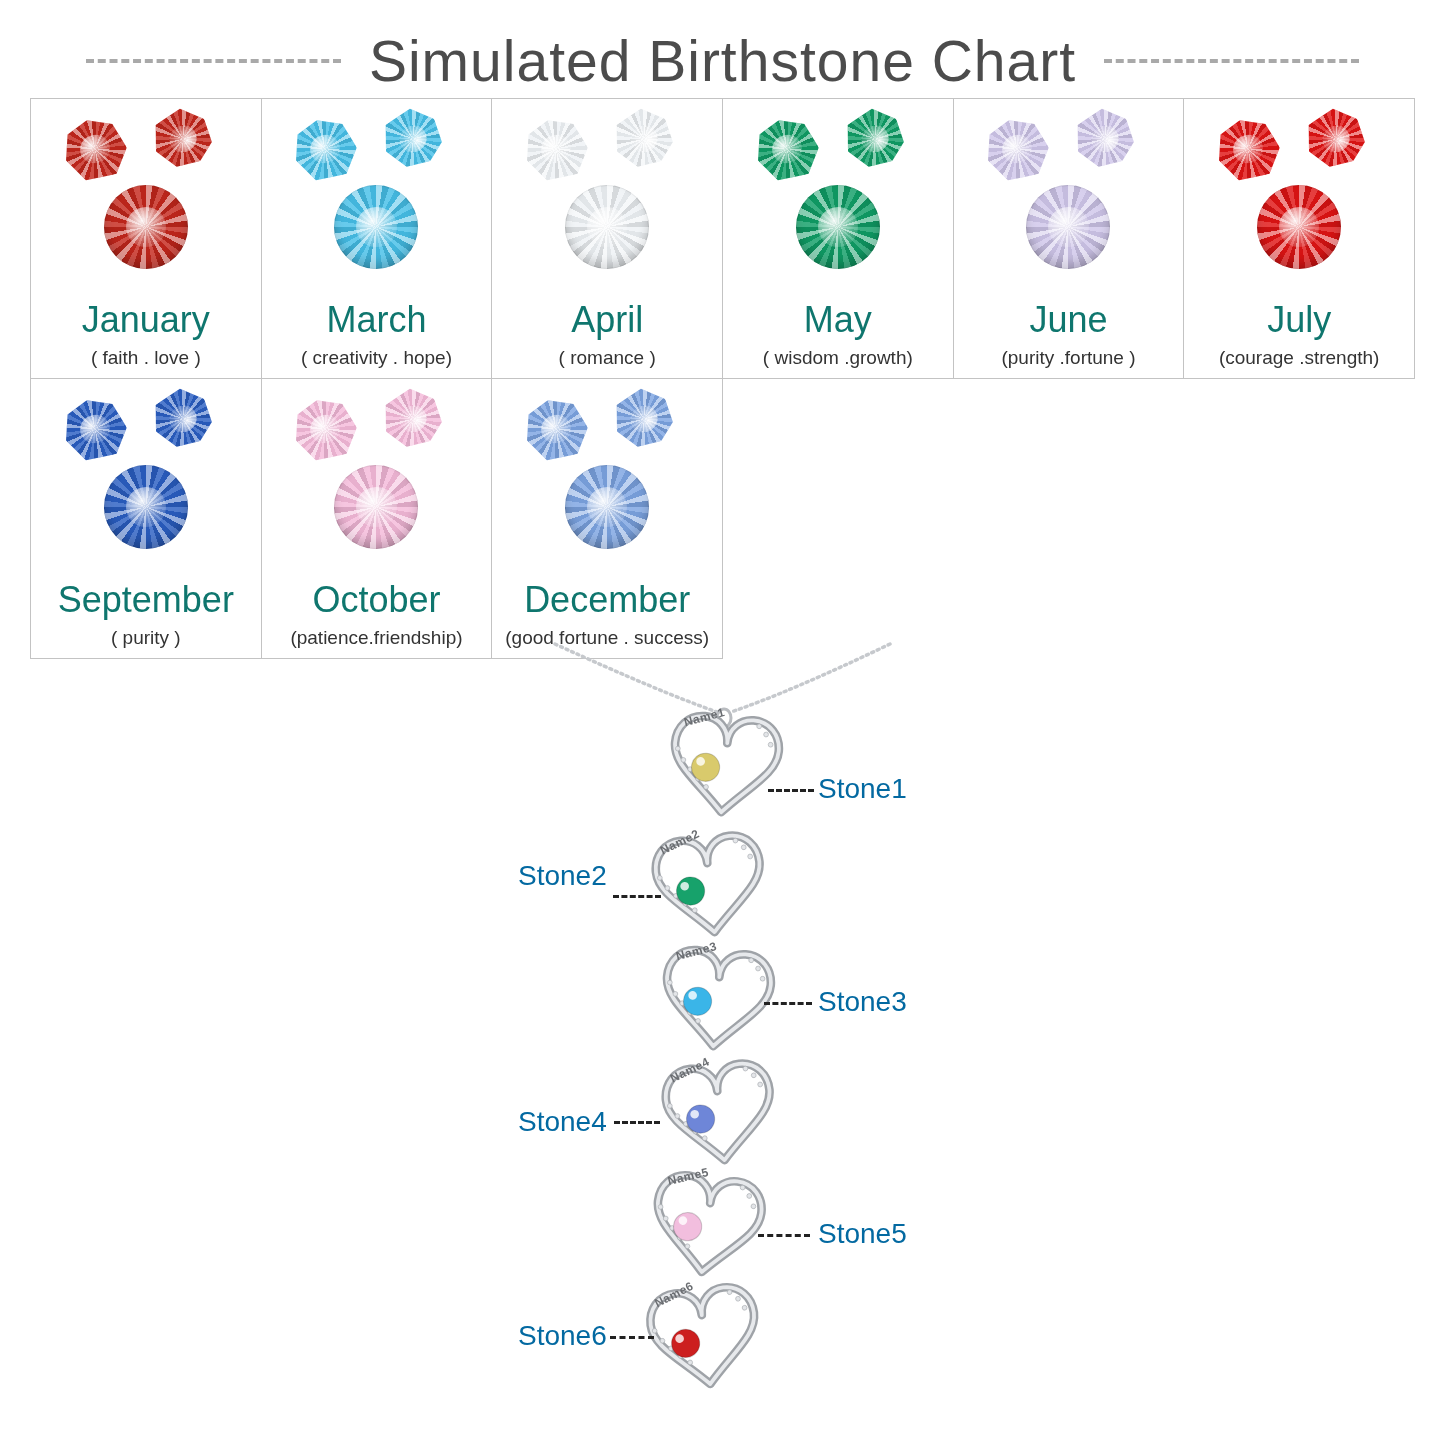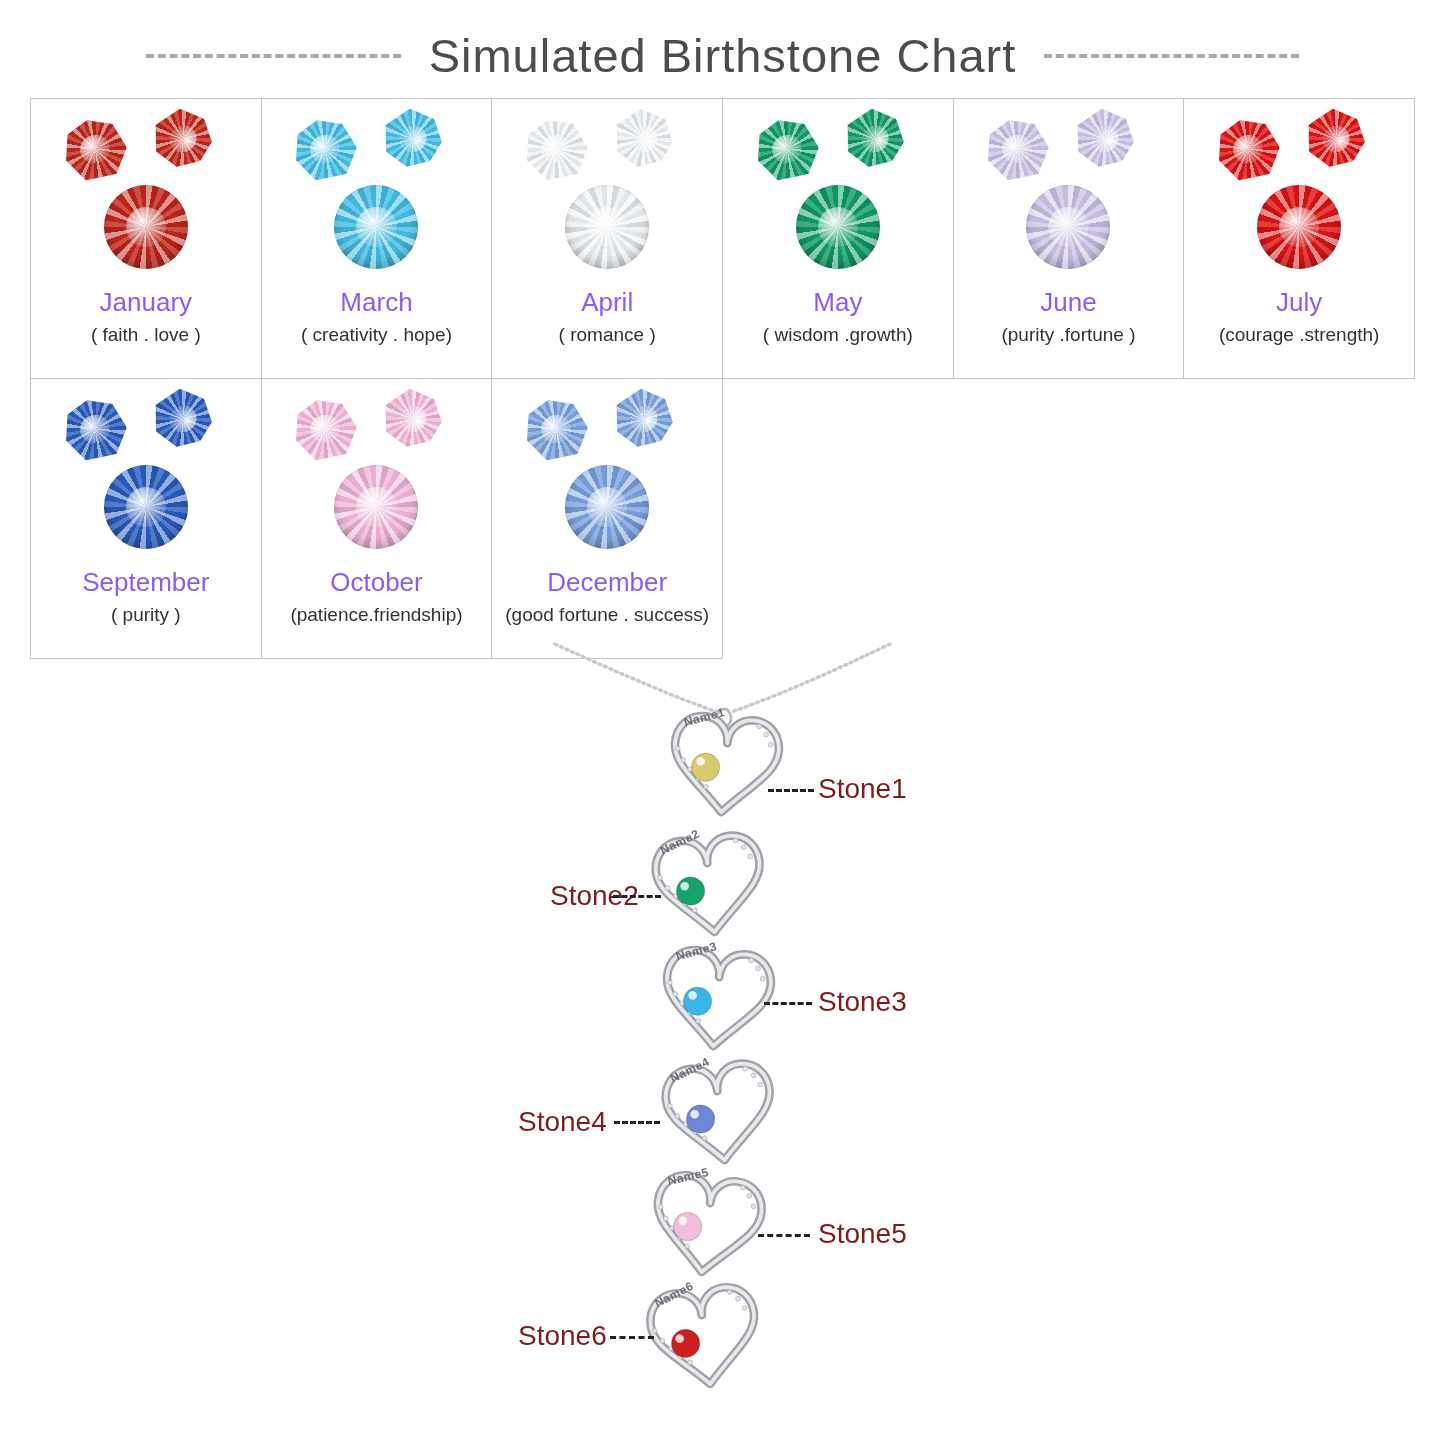--- a/index.html
+++ b/index.html
@@ -7,21 +7,21 @@
   .page{
     position:relative; width:1445px; height:1445px; background:#fff; overflow:hidden;
     font-family:"Liberation Sans", sans-serif;
   }
 
   
   .title-row{
     position:absolute; top:28px; left:0; width:100%;
     display:flex; align-items:center; justify-content:center; gap:28px;
   }
-  .title{ font-size:47px; font-weight:500; color:#4c4c4c; letter-spacing:1px; }
+  .title{ font-size:57px; font-weight:500; color:#4c4c4c; letter-spacing:1px; }
   .dash{ width:255px; border-top:4px dashed #a9a9a9; height:0; }
 
   
   .grid{
     position:absolute; left:30px; top:98px; width:1385px;
     display:grid; grid-template-columns:repeat(6,1fr);
     border-left:1px solid #c3c3c3; border-top:1px solid #c3c3c3;
   }
   .cell{
     height:280px; border-right:1px solid #c3c3c3; border-bottom:1px solid #c3c3c3;
@@ -36,21 +36,21 @@
   }
   .gem::after{
     content:""; position:absolute; inset:26%; border-radius:50%;
     background:radial-gradient(circle at 40% 35%, rgba(255,255,255,.95), rgba(255,255,255,.25) 60%, rgba(255,255,255,0) 100%);
   }
   .gem.round{ border-radius:50%; box-shadow:inset 0 -6px 10px rgba(0,0,0,.20), inset 0 0 0 1px rgba(0,0,0,.08); }
   .gem.poly{ clip-path:polygon(50% 0%, 88% 18%, 100% 62%, 72% 100%, 22% 96%, 0% 55%, 14% 14%); }
   .g1{ left:8px; top:12px; width:62px; height:60px; transform:rotate(-16deg); }
   .g2{ left:98px; top:4px; width:58px; height:56px; transform:rotate(142deg); }
   .g3{ left:48px; top:78px; width:84px; height:84px; box-shadow:0 12px 14px -8px rgba(0,0,0,.35), inset 0 -6px 10px rgba(0,0,0,.20); }
-  .month{ margin-top:8px; font-size:26px; color:#8b5cf6; }
+  .month{ margin-top:20px; font-size:36px; color:#0f766e; }
   .traits{ margin-top:6px; font-size:19px; color:#333; }
 
   
   .pendant{ position:absolute; inset:0; }
   .chain{ position:absolute; left:0; top:640px; }
   .pendant-unit{ position:absolute; width:130px; height:130px; }
   .heart-svg{ width:100%; height:100%; overflow:visible; }
   .heart-back{ fill:#ffffff; stroke:#9fa3a8; stroke-width:8; stroke-linejoin:round; }
   .heart-front{ fill:none; stroke:#e7e9ec; stroke-width:3.5; stroke-linejoin:round; }
   .accent{ fill:#e3e5e8; stroke:#a9adb2; stroke-width:.6; }
@@ -58,21 +58,21 @@
   .pstone-hl{ fill:rgba(255,255,255,.8); }
   .pname{ font-family:"Liberation Sans", sans-serif; font-size:11px; font-weight:bold; fill:#6a6d71; letter-spacing:.5px; }
 
   .u1{ left:660px; top:704px; transform:rotate(5deg); }
   .u2{ left:645px; top:824px; transform:rotate(-6deg); }
   .u3{ left:652px; top:938px; transform:rotate(5deg); }
   .u4{ left:655px; top:1052px; transform:rotate(-6deg); }
   .u5{ left:642px; top:1164px; transform:rotate(7deg); }
   .u6{ left:640px; top:1276px; transform:rotate(-7deg); }
 
-  .stone-label{ position:absolute; font-size:28px; color:#7f1d1d; }
+  .stone-label{ position:absolute; font-size:28px; color:#0369a1; }
   .lab-r{ left:818px; }
   .lab-l{ left:518px; }
   .connector{ position:absolute; border-top:3px dashed #222; height:0; }
 </style>
 </head>
 <body>
 
 <div class="page">
 
   <header class="title-row">
@@ -302,21 +302,21 @@
         </g>
         <circle class="pstone" cx="42" cy="60" r="13" fill="#cc1f1f"></circle>
         <circle class="pstone-hl" cx="37" cy="55" r="4"></circle>
         <text class="pname" x="20" y="24" transform="rotate(-20 20 24)">Name6</text>
       </svg>
     </div>
 
     <span class="connector" style="left:768px; top:789px; width:46px;"></span>
     <span class="stone-label lab-r" style="top:773px;">Stone1</span>
 
-    <span class="stone-label lab-l" style="top:880px;margin-left:32px;">Stone2</span>
+    <span class="stone-label lab-l" style="top:860px;">Stone2</span>
     <span class="connector" style="left:613px; top:895px; width:48px;"></span>
 
     <span class="connector" style="left:764px; top:1002px; width:48px;"></span>
     <span class="stone-label lab-r" style="top:986px;">Stone3</span>
 
     <span class="stone-label lab-l" style="top:1106px;">Stone4</span>
     <span class="connector" style="left:614px; top:1121px; width:46px;"></span>
 
     <span class="connector" style="left:758px; top:1234px; width:52px;"></span>
     <span class="stone-label lab-r" style="top:1218px;">Stone5</span>

